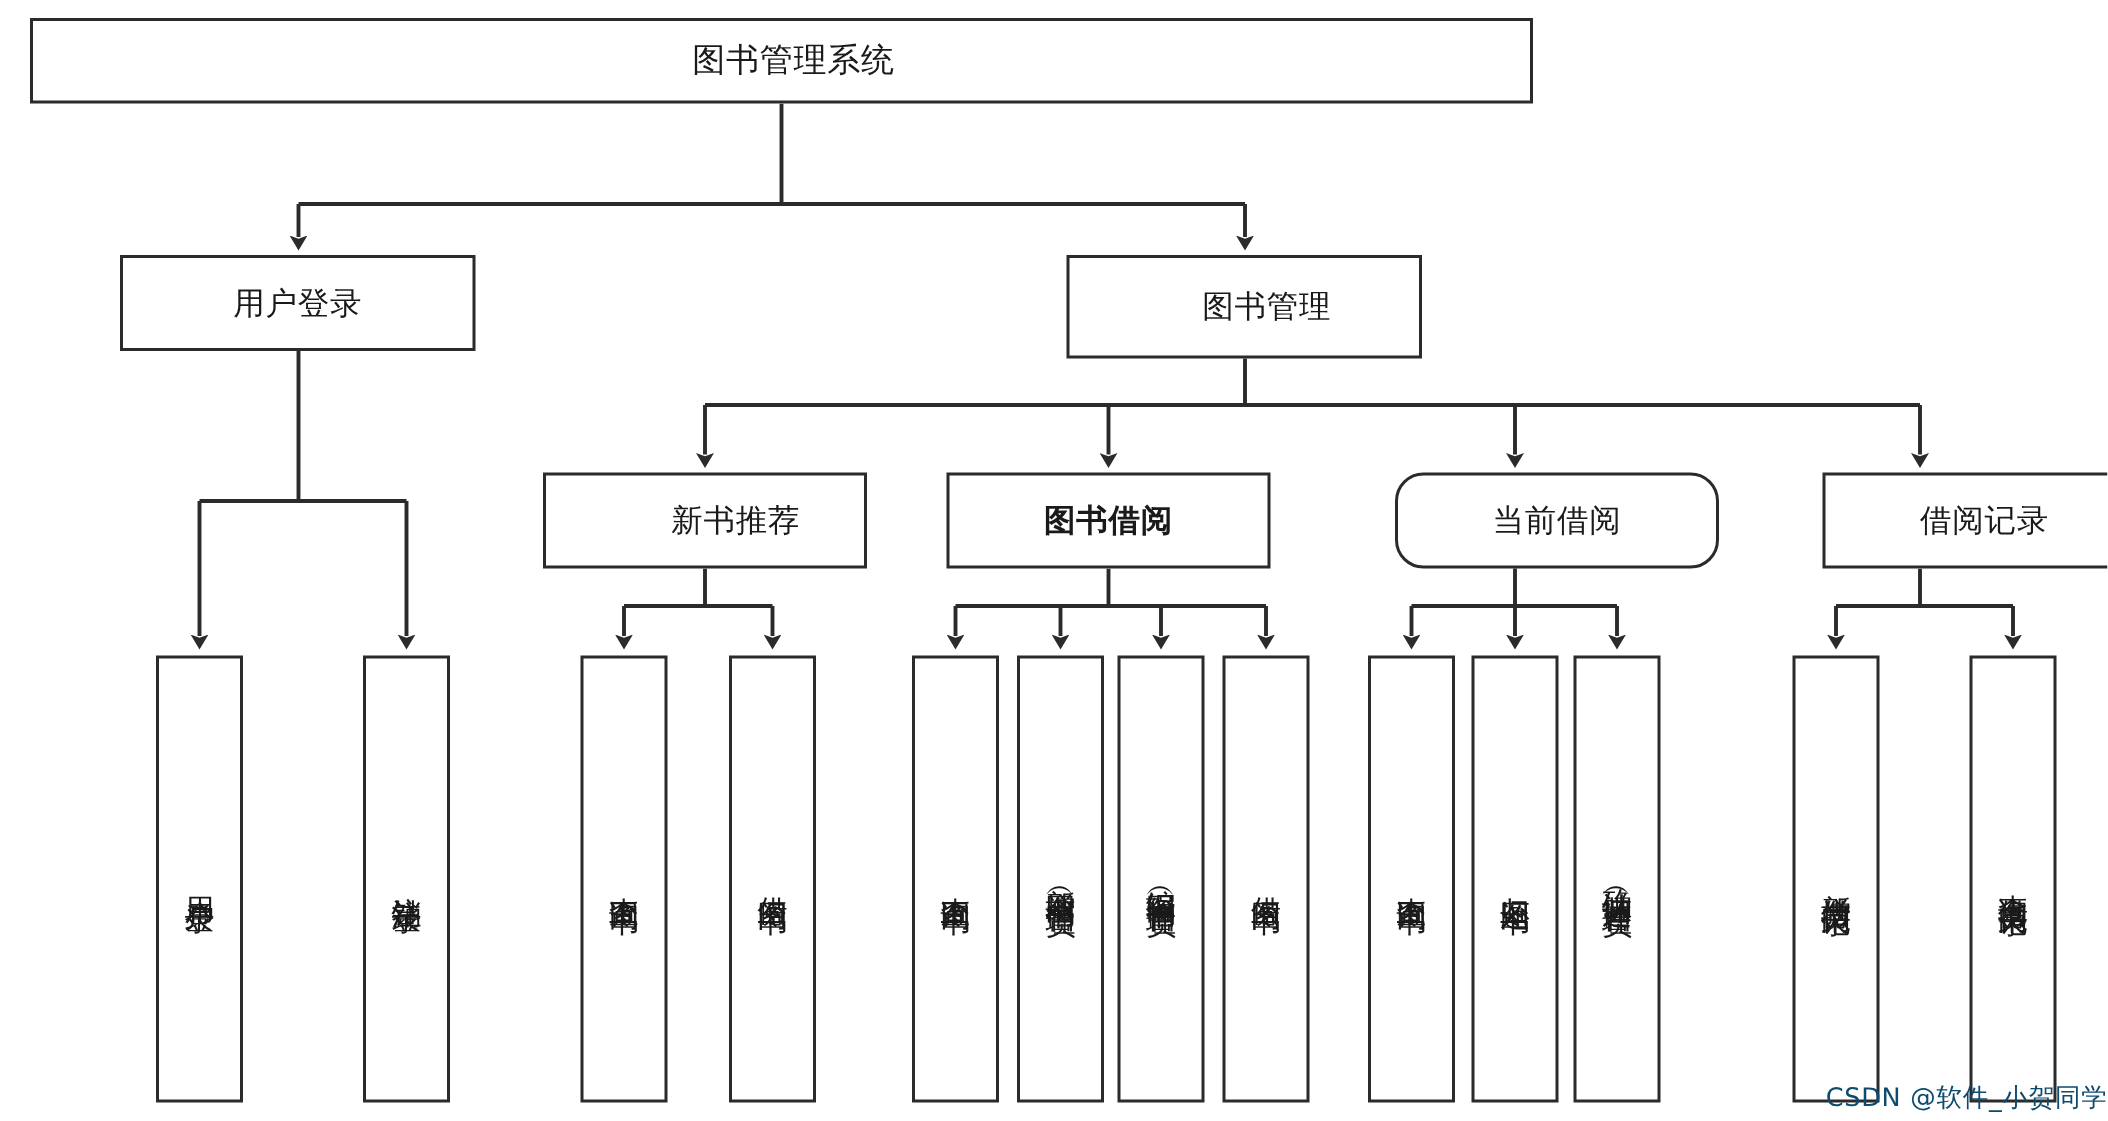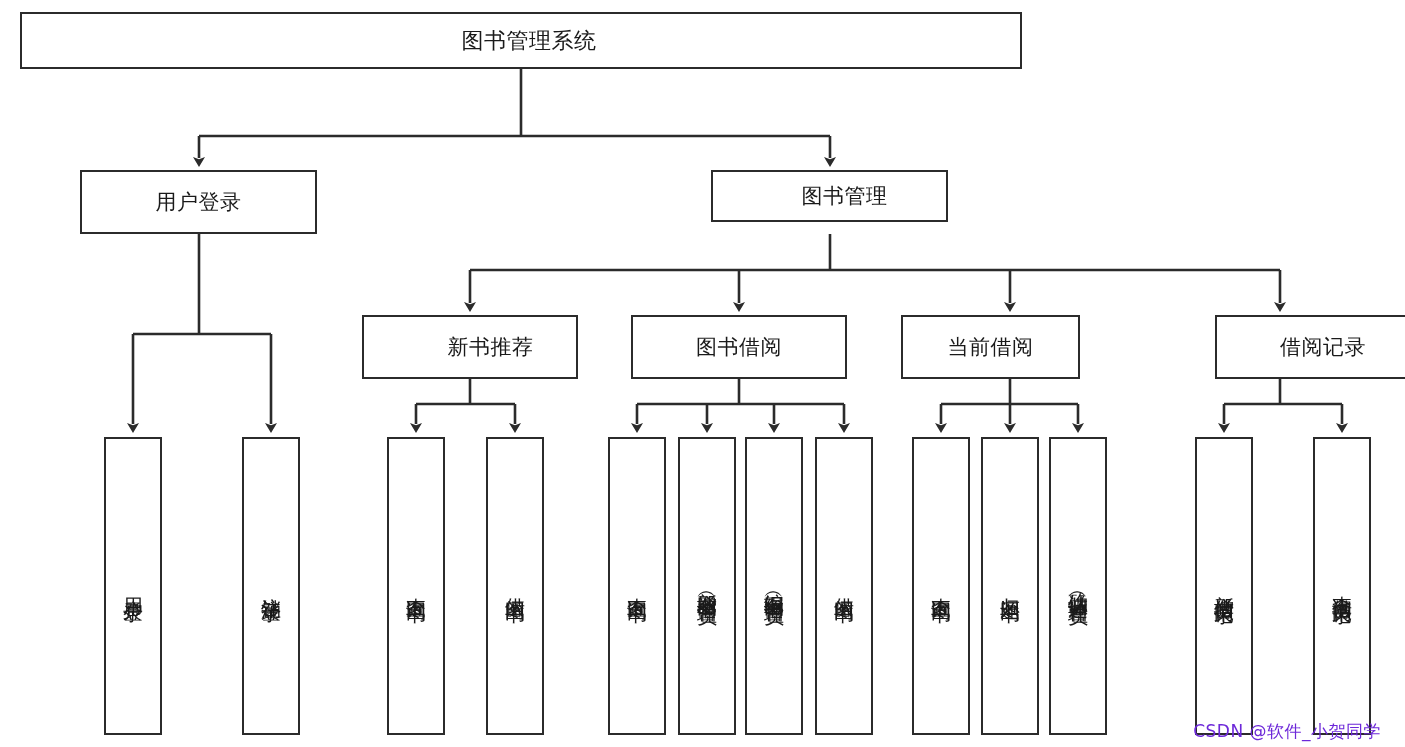--- a/index.html
+++ b/index.html
@@ -60,24 +60,24 @@
     writing-mode: vertical-rl;
     text-orientation: upright;
     font-size: 20px;
     line-height: 1.05;
     letter-spacing: 2px;
     white-space: nowrap;
     max-height: 100%;
   }
   .watermark {
     position: absolute;
-    right: 24px;
+    right: 0;
     bottom: 4px;
     font-size: 17px;
-    color: #6d28d9;
+    color: #0c4a6e;
     white-space: nowrap;
     letter-spacing: 0.5px;
     margin-top: 44px;
   }
 </style>
 </head>
 <body>
 
 <div id="canvas">
 
@@ -131,31 +131,31 @@
     </g>
   </svg>
 
   <div class="node horiz root" style="left:20px; top:12px; width:1002px; height:57px;padding-left:16px;">
     <span class="label">图书管理系统</span>
   </div>
 
   <div class="node horiz" style="left:80px; top:170px; width:237px; height:64px;">
     <span class="label">用户登录</span>
   </div>
-  <div class="node horiz" style="left:711px; top:170px; width:237px; height:52px;padding-left:30px;">
+  <div class="node horiz" style="left:711px; top:170px; width:237px; height:69px;padding-left:30px;">
     <span class="label">图书管理</span>
   </div>
 
   <div class="node horiz" style="left:362px; top:315px; width:216px; height:64px;padding-left:41px;">
     <span class="label">新书推荐</span>
   </div>
-  <div class="node horiz" style="left:631px; top:315px; width:216px; height:64px;">
+  <div class="node horiz" style="left:631px; top:315px; width:216px; height:64px;font-weight:bold;">
     <span class="label">图书借阅</span>
   </div>
-  <div class="node horiz" style="left:901px; top:315px; width:179px; height:64px;">
+  <div class="node horiz" style="left:930px; top:315px; width:216px; height:64px;border-radius:19px;">
     <span class="label">当前借阅</span>
   </div>
   <div class="node horiz" style="left:1172px; top:315px; width:216px; height:64px;margin-left:43px;">
     <span class="label">借阅记录</span>
   </div>
 
   <div class="node vert" style="left:104px; top:437px; width:58px; height:298px;">
     <span class="label">用户登录</span>
   </div>
   <div class="node vert" style="left:242px; top:437px; width:58px; height:298px;">

